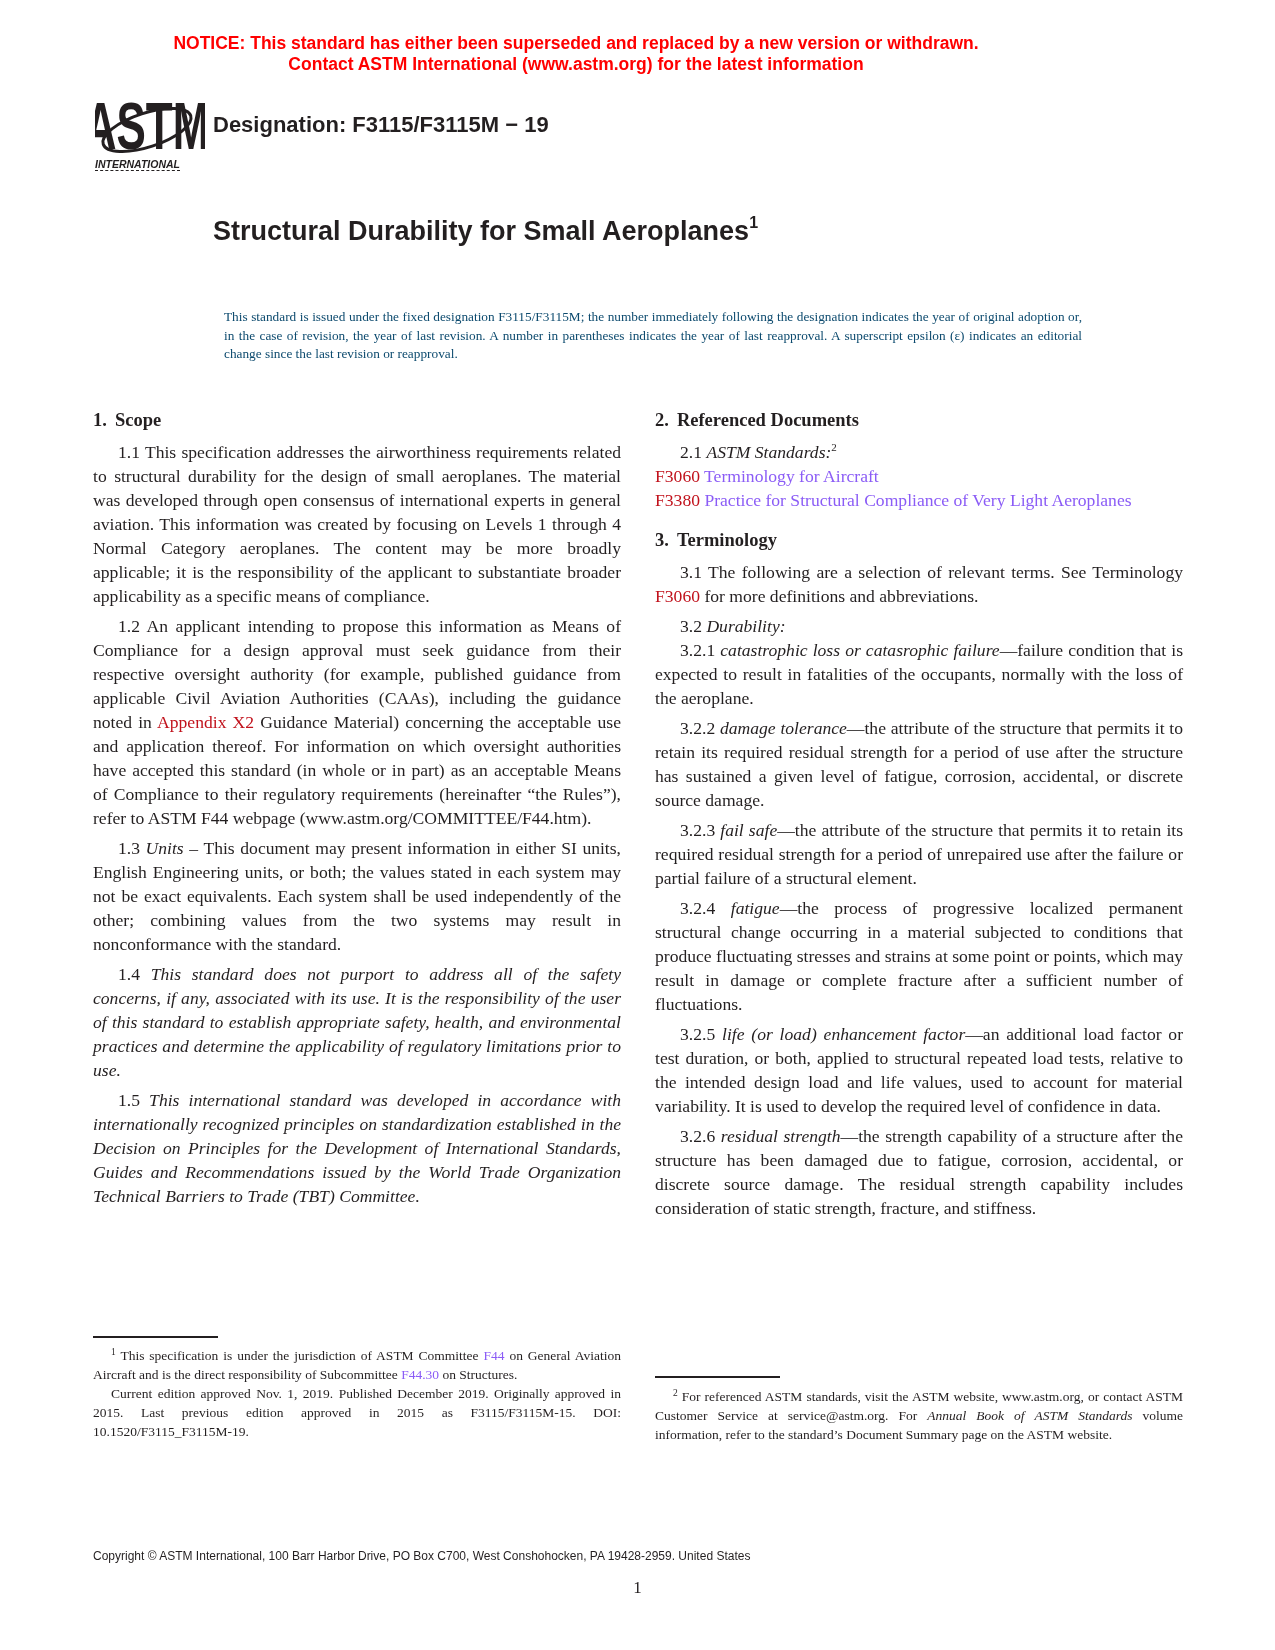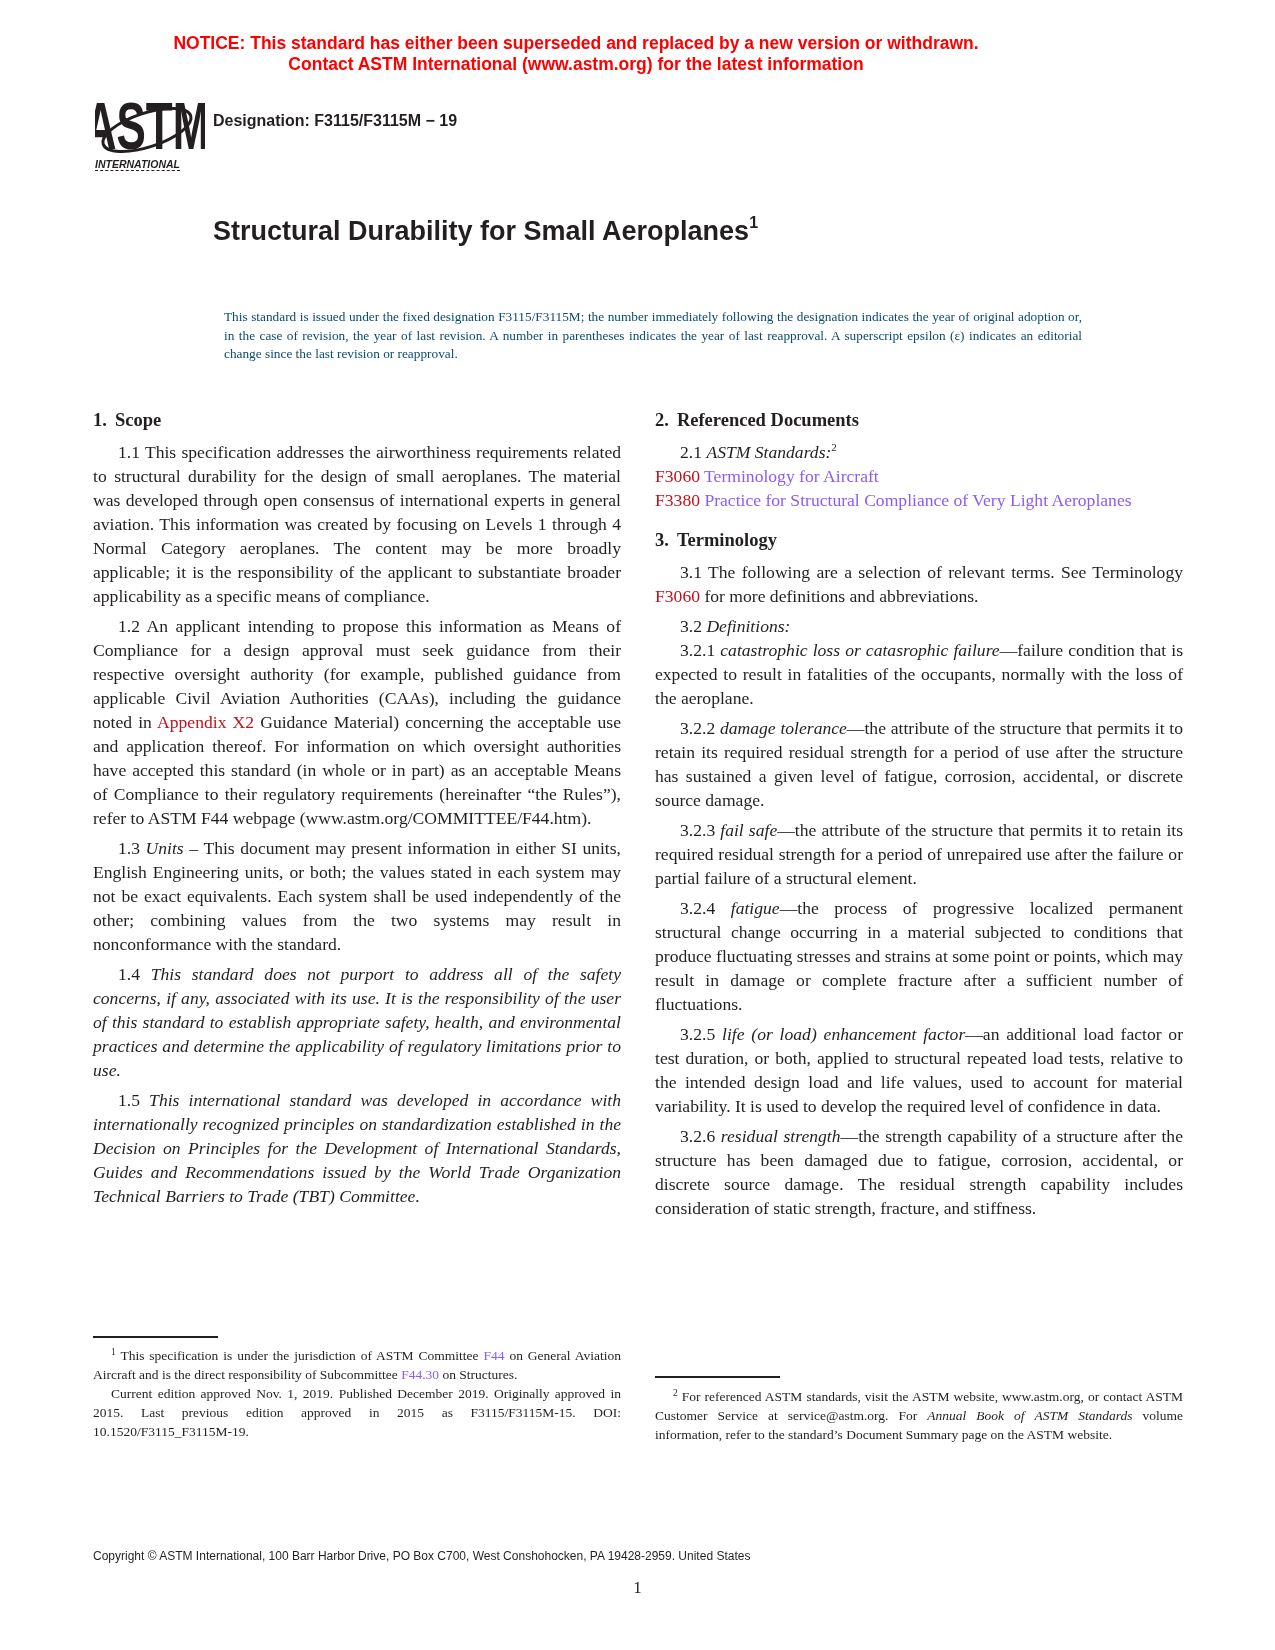--- a/index.html
+++ b/index.html
@@ -3,21 +3,21 @@
 <meta charset="utf-8">
 <style>
   html, body { margin: 0; padding: 0; background: #ffffff; }
   body { width: 1275px; height: 1650px; position: relative; overflow: hidden; color: #231f20; }
 
   .notice { position: absolute; top: 33px; left: 0; width: 1152px; text-align: center; color: #ff0000;
             font-family: "Liberation Sans", sans-serif; font-weight: bold; font-size: 17.5px; line-height: 21px; }
 
   .logo { position: absolute; left: 95px; top: 88px; width: 110px; height: 100px; }
   .designation { position: absolute; left: 213px; top: 112px; font-family: "Liberation Sans", sans-serif;
-                 font-weight: bold; font-size: 16px; color: #231f20; }
+                 font-weight: bold; font-size: 22px; color: #231f20; }
 
   .title { position: absolute; left: 213px; top: 215px; font-family: "Liberation Sans", sans-serif;
            font-weight: bold; font-size: 27px; line-height: 32px; color: #231f20; }
   .title sup { font-size: 16px; vertical-align: 12px; line-height: 0; }
 
   .boiler { position: absolute; left: 224px; top: 308px; width: 858px; font-family: "Liberation Serif", serif;
             font-size: 13.3px; line-height: 18.5px; text-align: justify; color: #0c4a6e; }
 
   .col { position: absolute; top: 408px; font-family: "Liberation Serif", serif; font-size: 17.6px;
          line-height: 24px; color: #231f20; }
@@ -79,21 +79,21 @@
 </div>
 
 <div class="col col-right">
   <h2><span class="num">2.</span><span>Referenced Documents</span></h2>
   <p class="tight"><span>2.1 </span><span class="it">ASTM Standards:</span><span class="sup">2</span></p>
   <div class="ref"><span class="red">F3060</span> <span class="blue">Terminology for Aircraft</span></div>
   <div class="ref" style="margin-bottom:16px;"><span class="red">F3380</span> <span class="blue">Practice for Structural Compliance of Very Light Aeroplanes</span></div>
 
   <h2><span class="num">3.</span><span>Terminology</span></h2>
   <p><span>3.1 The following are a selection of relevant terms. See Terminology </span><span class="red">F3060</span><span> for more definitions and abbreviations.</span></p>
-  <p class="tight"><span>3.2 </span><span class="it">Definitions:</span></p>
+  <p class="tight"><span>3.2 </span><span class="it">Durability:</span></p>
   <p><span>3.2.1 </span><span class="it">catastrophic loss or catasrophic failure</span><span>—failure condition that is expected to result in fatalities of the occupants, normally with the loss of the aeroplane.</span></p>
   <p><span>3.2.2 </span><span class="it">damage tolerance</span><span>—the attribute of the structure that permits it to retain its required residual strength for a period of use after the structure has sustained a given level of fatigue, corrosion, accidental, or discrete source damage.</span></p>
   <p><span>3.2.3 </span><span class="it">fail safe</span><span>—the attribute of the structure that permits it to retain its required residual strength for a period of unrepaired use after the failure or partial failure of a structural element.</span></p>
   <p><span>3.2.4 </span><span class="it">fatigue</span><span>—the process of progressive localized permanent structural change occurring in a material subjected to conditions that produce fluctuating stresses and strains at some point or points, which may result in damage or complete fracture after a sufficient number of fluctuations.</span></p>
   <p><span>3.2.5 </span><span class="it">life (or load) enhancement factor</span><span>—an additional load factor or test duration, or both, applied to structural repeated load tests, relative to the intended design load and life values, used to account for material variability. It is used to develop the required level of confidence in data.</span></p>
   <p class="tight"><span>3.2.6 </span><span class="it">residual strength</span><span>—the strength capability of a structure after the structure has been damaged due to fatigue, corrosion, accidental, or discrete source damage. The residual strength capability includes consideration of static strength, fracture, and stiffness.</span></p>
 </div>
 
 <div class="fn-rule" style="left:93px;top:1336px;"></div>
 <div class="fn" style="left:93px;top:1346px;width:528px;">

